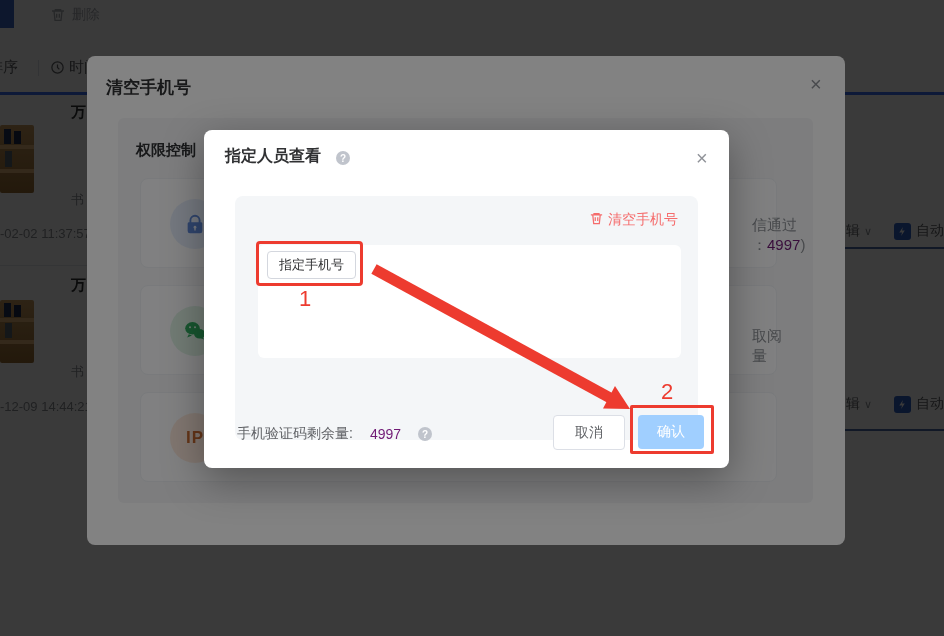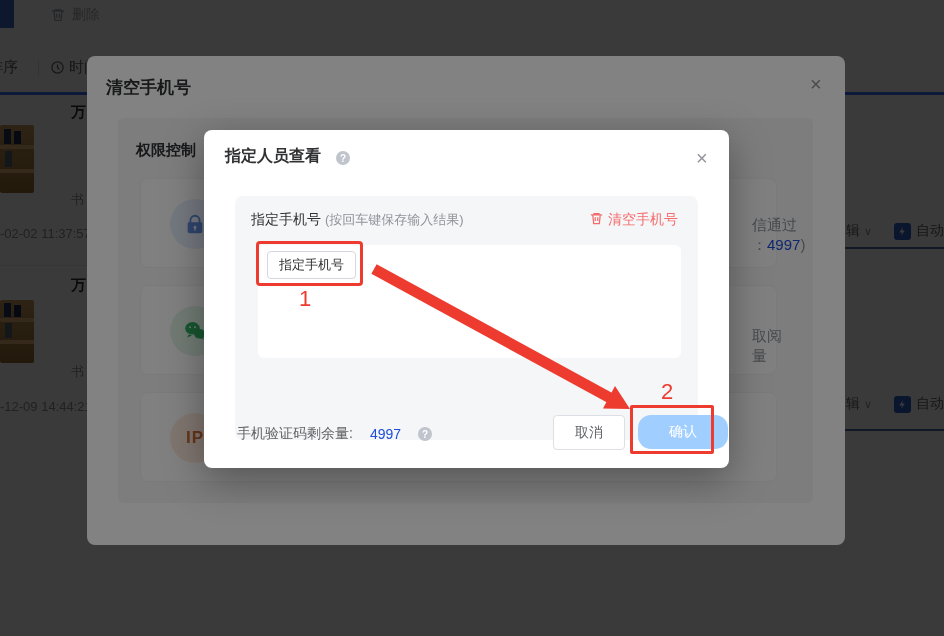--- a/index.html
+++ b/index.html
@@ -41,43 +41,43 @@
   #privacy-modal .title { position:absolute; left:19px; top:20px; font-size:17px; font-weight:bold; color:#303133; }
   #privacy-modal .close { position:absolute; left:723px; top:18px; font-size:20px; color:#909399; line-height:1; cursor:pointer; }
   .perm-panel { position:absolute; left:31px; top:62px; width:695px; height:385px; background:#f5f6f8; border-radius:6px; }
   .perm-title { position:absolute; left:18px; top:23px; font-size:15px; font-weight:bold; color:#303133; }
   .perm-row { position:absolute; left:22px; width:637px; height:90px; background:#fbfcfd; border:1px solid #eef0f4; border-radius:8px; }
   .perm-ico { position:absolute; left:29px; top:20px; width:50px; height:50px; border-radius:50%; display:flex; align-items:center; justify-content:center; }
   .ico-lock { background:#e4ecfa; color:#5e87d6; }
   .ico-wechat { background:#ddf1e4; color:#2faa5e; }
   .ico-ip { background:#fbe8dc; color:#c6692f; font-weight:bold; font-size:17px; letter-spacing:1px; }
   .perm-partial { position:absolute; left:611px; font-size:15px; color:#8d9095; line-height:20px; white-space:nowrap; }
-  .blue-num { color:#1d4ed8; }
+  .blue-num { color:#701a75; }
 
   
   #assign-modal { left:204px; top:130px; width:525px; height:338px; background:#fff; border-radius:8px;
     box-shadow:0 12px 40px rgba(0,0,0,.35); z-index:40; }
   #assign-modal .title { position:absolute; left:21px; top:16px; font-size:16px; font-weight:bold; color:#303133; }
   .help-dot { display:inline-flex; width:14px; height:14px; border-radius:50%; background:#c0c4cc; color:#fff;
     font-size:10px; align-items:center; justify-content:center; font-weight:bold; }
   #assign-modal .title-help { position:absolute; left:132px; top:21px; }
   #assign-modal .close { position:absolute; left:492px; top:18px; font-size:20px; color:#909399; line-height:1; cursor:pointer; } 
   #field-box { position:absolute; left:31px; top:66px; width:463px; height:244px; background:#f4f6f8; border-radius:8px; }
   #field-box { height:244px; }
   .fb-label { position:absolute; left:16px; top:15px; font-size:14px; color:#303133; }
   .fb-hint { color:#909399; font-size:13px; }
   .fb-clear { position:absolute; right:20px; top:15px; display:flex; align-items:flex-start; gap:4px; color:#f56c6c; font-size:14px; cursor:pointer; }
   .fb-input { position:absolute; left:23px; top:49px; width:423px; height:113px; background:#fff; border-radius:6px; }
   .add-btn { position:absolute; left:9px; top:6px; width:89px; height:28px; background:#fff; border:1px solid #d4d7de;
     border-radius:4px; font-size:13px; color:#303133; display:flex; align-items:center; justify-content:center; cursor:pointer; }
   .quota { position:absolute; left:33px; top:295px; display:flex; align-items:center; gap:17px; font-size:14px; color:#606266; }
   .btn-cancel { position:absolute; left:349px; top:285px; width:72px; height:35px; background:#fff; border:1px solid #dcdfe6;
     border-radius:4px; font-size:14px; color:#606266; display:flex; align-items:center; justify-content:center; cursor:pointer; }
-  .btn-confirm { position:absolute; left:434px; top:285px; width:90px; height:34px; background:#a0cfff; border:none;
-    border-radius:13px; font-size:14px; color:#fff; display:flex; align-items:center; justify-content:center; cursor:pointer; }
+  .btn-confirm { position:absolute; left:434px; top:285px; width:66px; height:34px; background:#a0cfff; border:none;
+    border-radius:4px; font-size:14px; color:#fff; display:flex; align-items:center; justify-content:center; cursor:pointer; }
 
   
   .anno { z-index:50; pointer-events:none; }
   .anno-rect { position:absolute; border:3px solid #ed3b2f; border-radius:4px; }
   .anno-num { position:absolute; color:#ed3b2f; font-size:22px; }
   #anno-arrow { position:absolute; inset:0; z-index:50; pointer-events:none; }
 </style>
 </head>
 <body>
 
@@ -198,24 +198,20 @@
 </div>
 
 <div id="overlay-2"></div>
 
 <div class="abs" id="assign-modal">
   <div class="title">指定人员查看</div>
   <span class="help-dot title-help">?</span>
   <div class="close">×</div>
 
   <div id="field-box">
-    <div class="fb-label">
-      <span>指定手机号</span>
-      <span class="fb-hint">(按回车键保存输入结果)</span>
-    </div>
     <div class="fb-clear">
       <span>
         <svg width="15" height="15" viewBox="0 0 24 24" fill="none" stroke="currentColor" stroke-width="2">
             <path d="M3 6h18M8 6V4h8v2M6 6l1.5 14h9L18 6M10 10v6M14 10v6"></path>
           </svg>
       </span>
       <span>清空手机号</span>
     </div>
     <div class="fb-input">
       <div class="add-btn">指定手机号</div>

